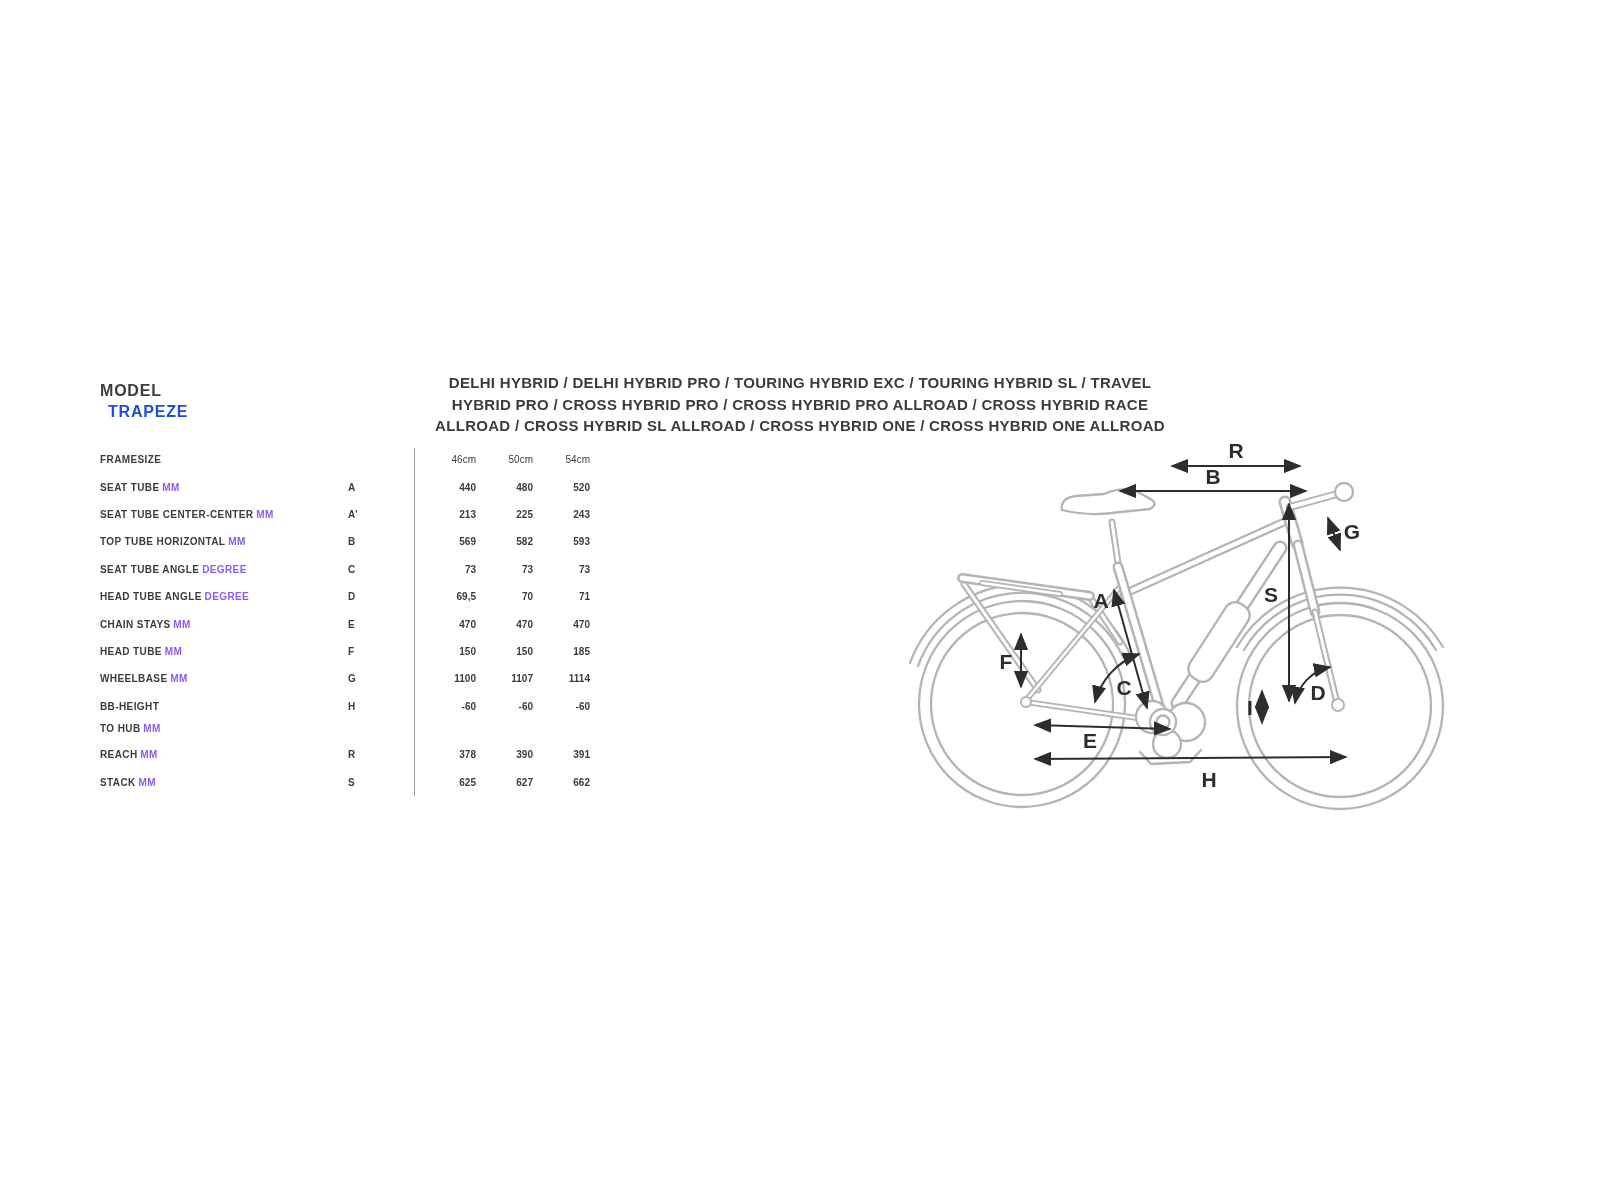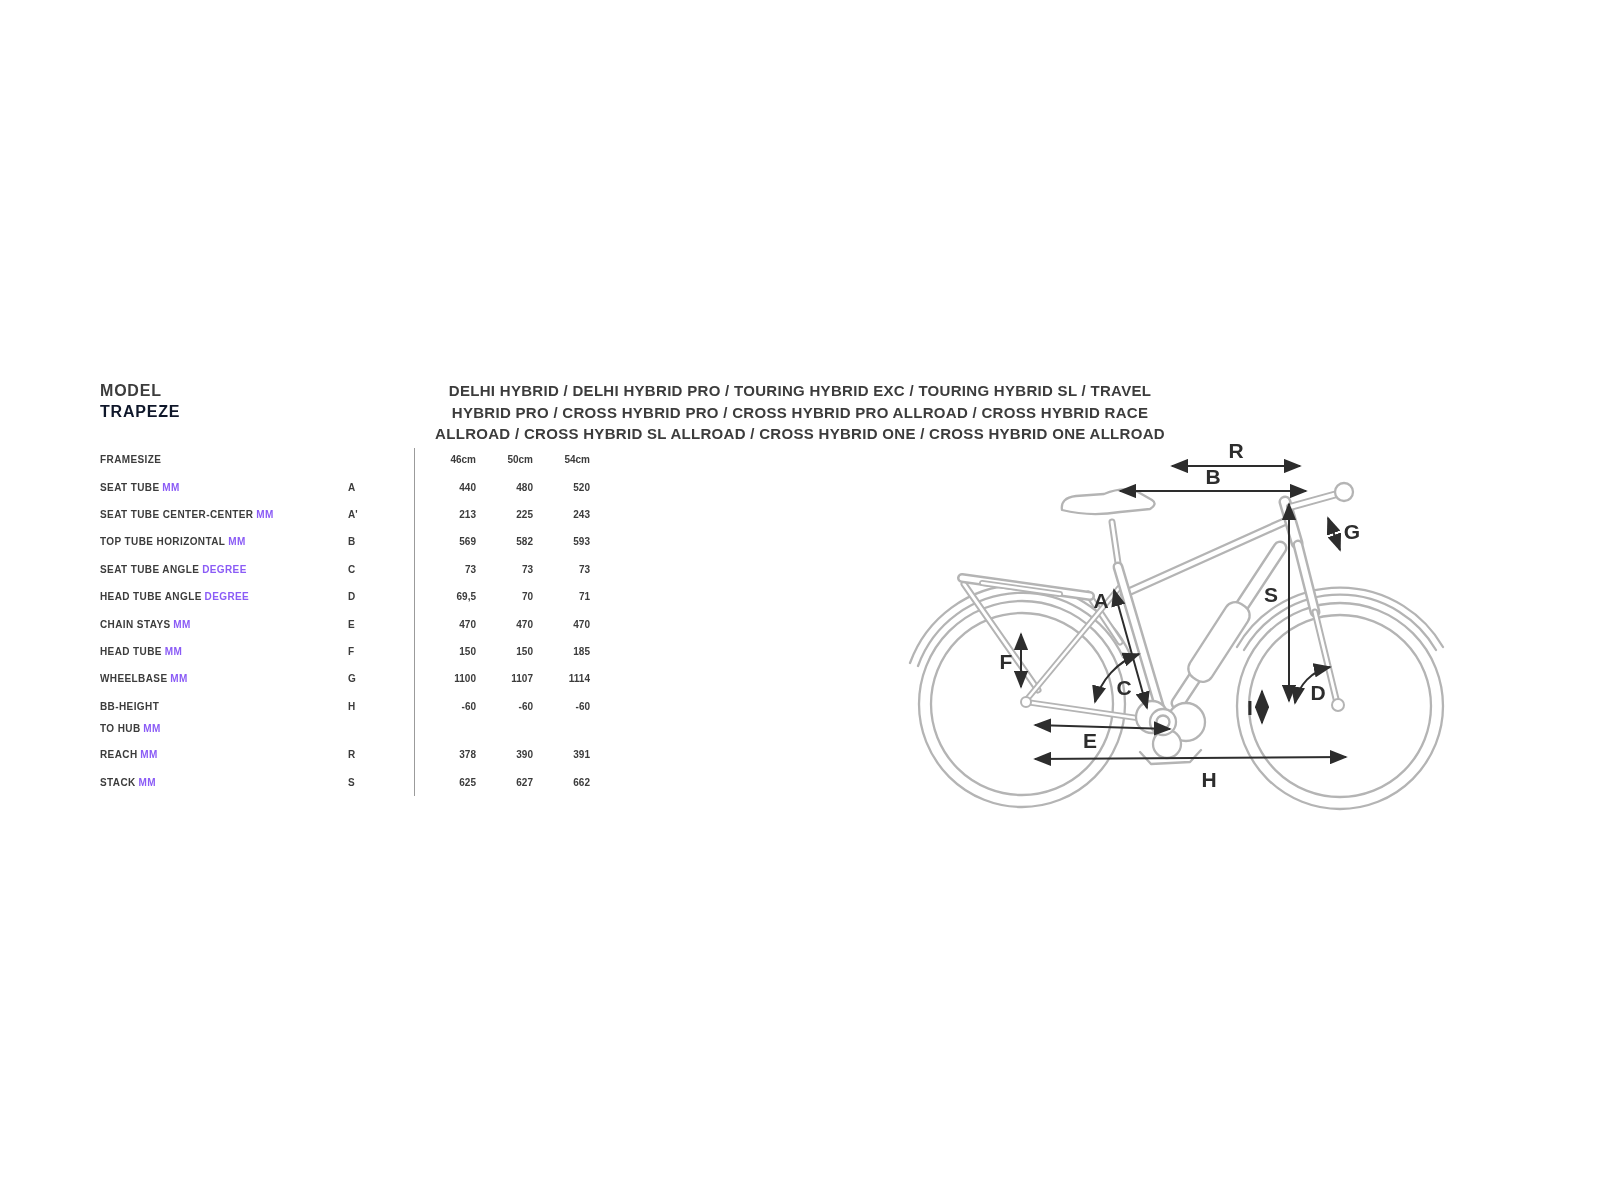--- a/index.html
+++ b/index.html
@@ -2,41 +2,41 @@
 <html><head>
 <meta charset="utf-8">
 <style>
   html,body{margin:0;padding:0;}
   body{
     width:1600px;height:1200px;position:relative;background:#ffffff;
     font-family:"Liberation Sans",sans-serif;overflow:hidden;
     -webkit-font-smoothing:antialiased;
   }
   .dark{color:#3c3c3c;}
-  .muted{color:#0f172a;}
+  .muted{color:#1d4ed8;margin-left:8px;}
 
   
   .model-block{position:absolute;left:100px;top:380px;font-size:16px;font-weight:700;letter-spacing:.8px;line-height:21px;}
 
   
-  .models{position:absolute;left:430px;top:380px;width:740px;text-align:center;
+  .models{position:absolute;left:430px;top:372px;width:740px;text-align:center;
     font-size:15px;font-weight:700;color:#3c3c3c;letter-spacing:.3px;line-height:21.5px;}
 
   
   .geo{position:absolute;left:100px;top:446px;width:500px;font-size:10px;color:#3c3c3c;}
   .geo .vline{position:absolute;left:314px;top:2px;height:348px;width:1px;background:#9b9b9b;}
   .row{display:grid;grid-template-columns:248px 66px 62px 57px 57px;height:27.4px;align-items:center;}
   .row.tall{height:48.6px;align-items:start;}
   .row.tall .cell{line-height:22.3px;padding-top:3px;}
   .cell{white-space:pre-line;}
   .lbl{font-weight:700;letter-spacing:.4px;}
   .unit{font-weight:700;color:#8b5cf6;letter-spacing:.4px;}
   .ltr{font-weight:700;}
   .val{text-align:right;font-weight:700;}
-  .hdr .val{font-weight:700;}
+  .hdr .val{font-weight:400;}
 
   
   .diagram{position:absolute;left:900px;top:430px;width:560px;height:390px;}
   .g{stroke:#b4b4b4;fill:none;stroke-linecap:round;stroke-linejoin:round;}
   .gf{stroke:#b4b4b4;fill:#ffffff;stroke-linecap:round;stroke-linejoin:round;}
   .wht{stroke:#ffffff;fill:none;stroke-linecap:round;stroke-linejoin:round;}
   .dim{stroke:#2d2d2d;stroke-width:2;fill:none;}
   .dim-label{font-family:"Liberation Sans",sans-serif;font-weight:700;font-size:21px;fill:#2d2d2d;text-anchor:middle;}
 </style>
 </head>

